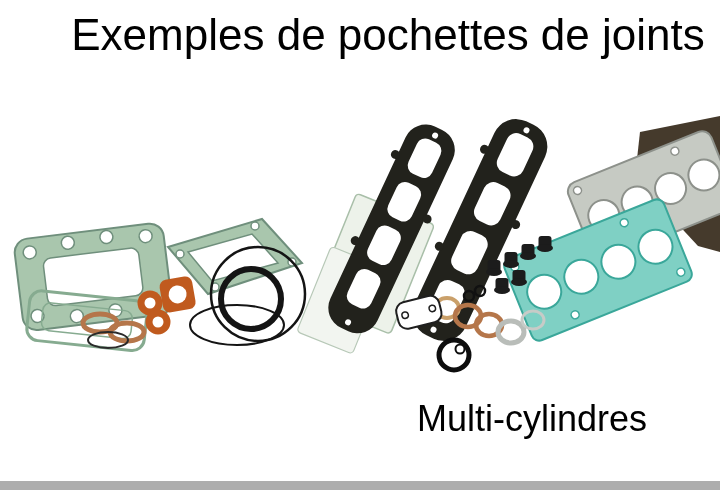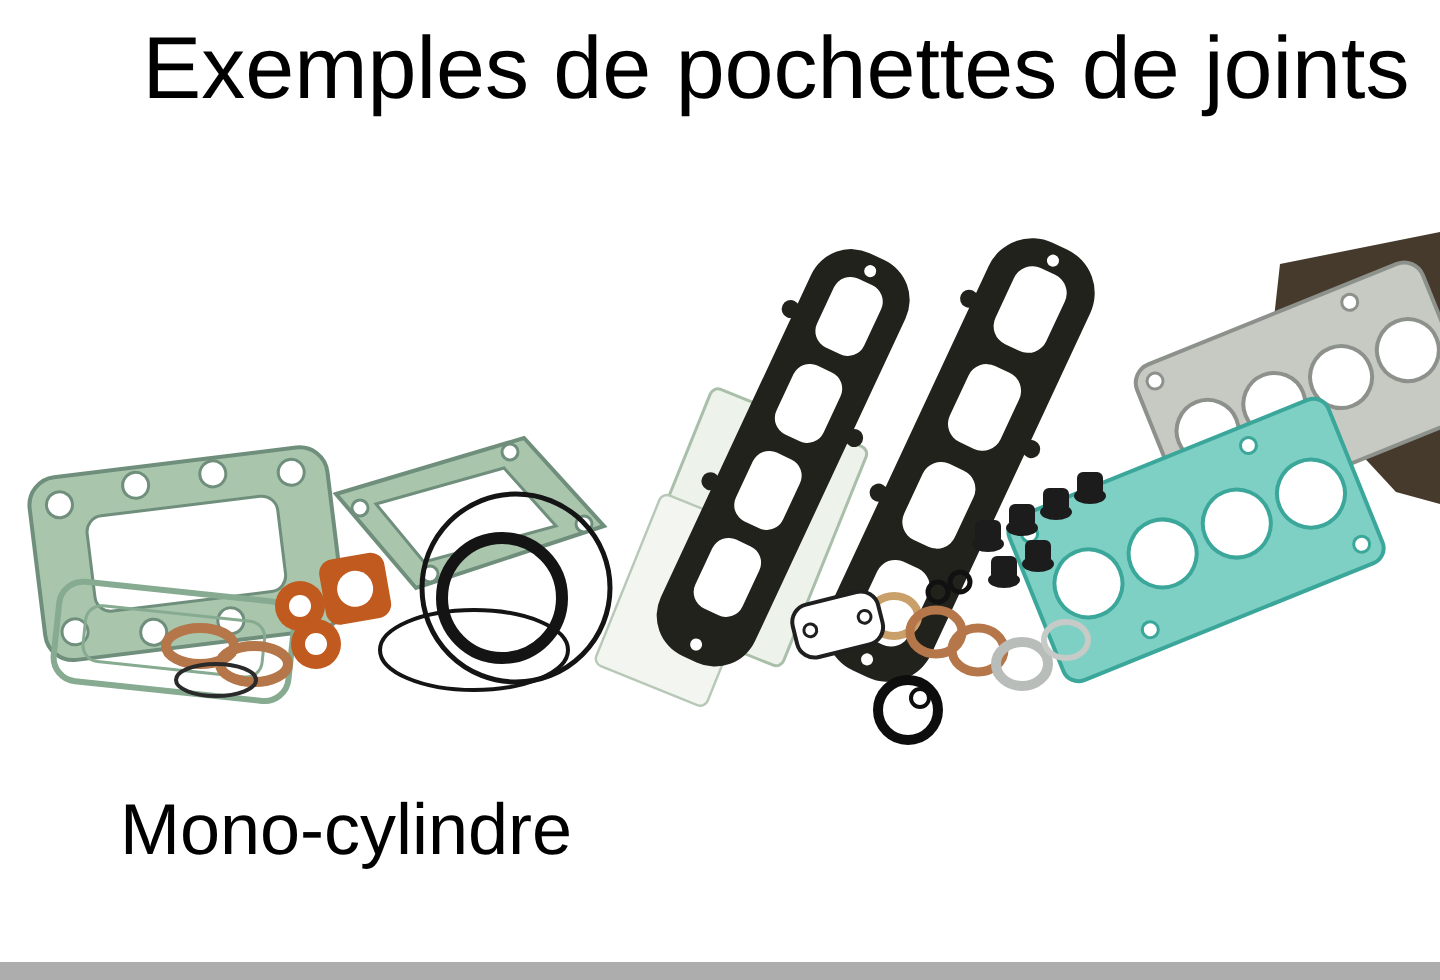--- a/index.html
+++ b/index.html
@@ -218,17 +218,17 @@
         <circle cx="433" cy="312" r="3.2" fill="none" stroke="#1f1f1f" stroke-width="1.5"></circle>
       </g>
 
       <g>
         <circle cx="454" cy="355" r="15" fill="#ffffff" stroke="#0d0d0d" stroke-width="5"></circle>
         <circle cx="460" cy="349" r="4.5" fill="#ffffff" stroke="#0d0d0d" stroke-width="2"></circle>
       </g>
     </g>
   </svg>
 
-  <div class="caption caption-left">Mono-cylindre</div>
-
+
+  <div class="caption caption-right">Multi-cylindres</div>
 
   <div class="bottom-bar"></div>
 </div>
 
 </body></html>

